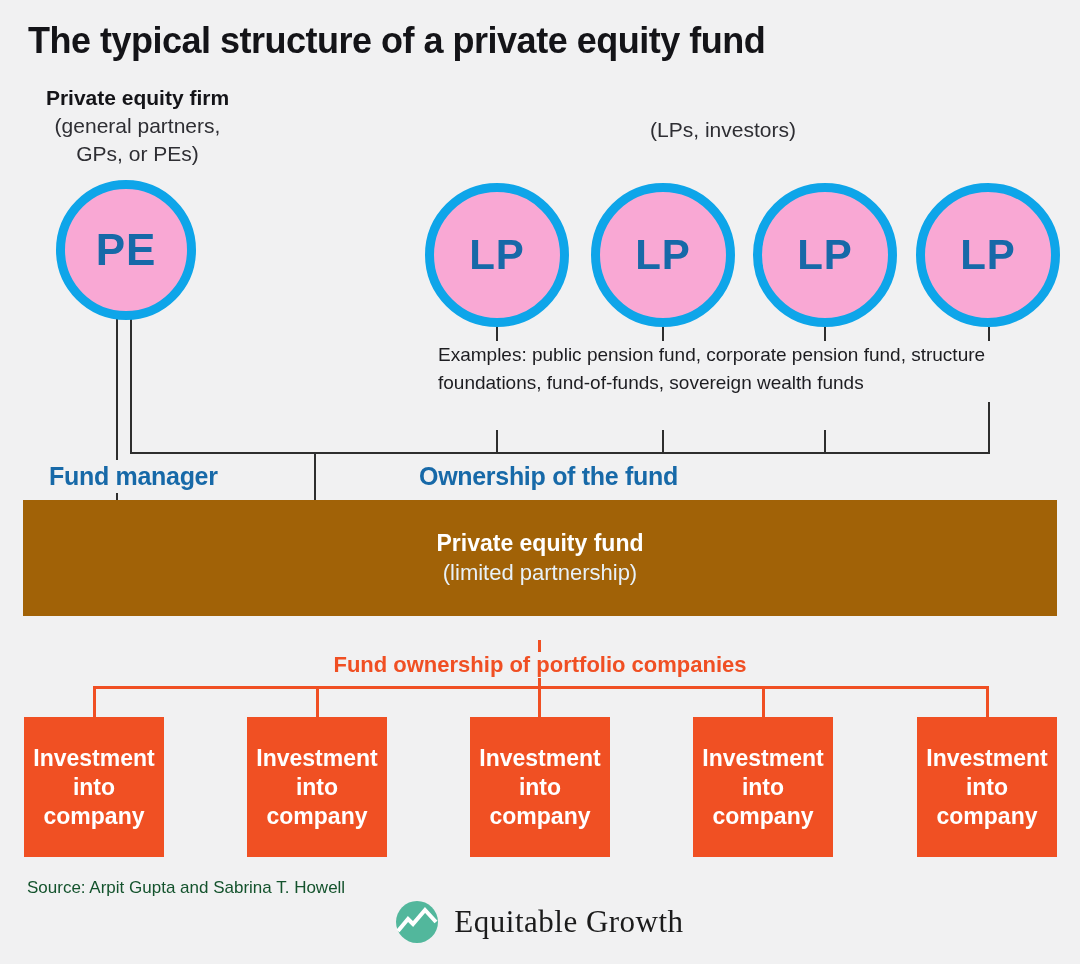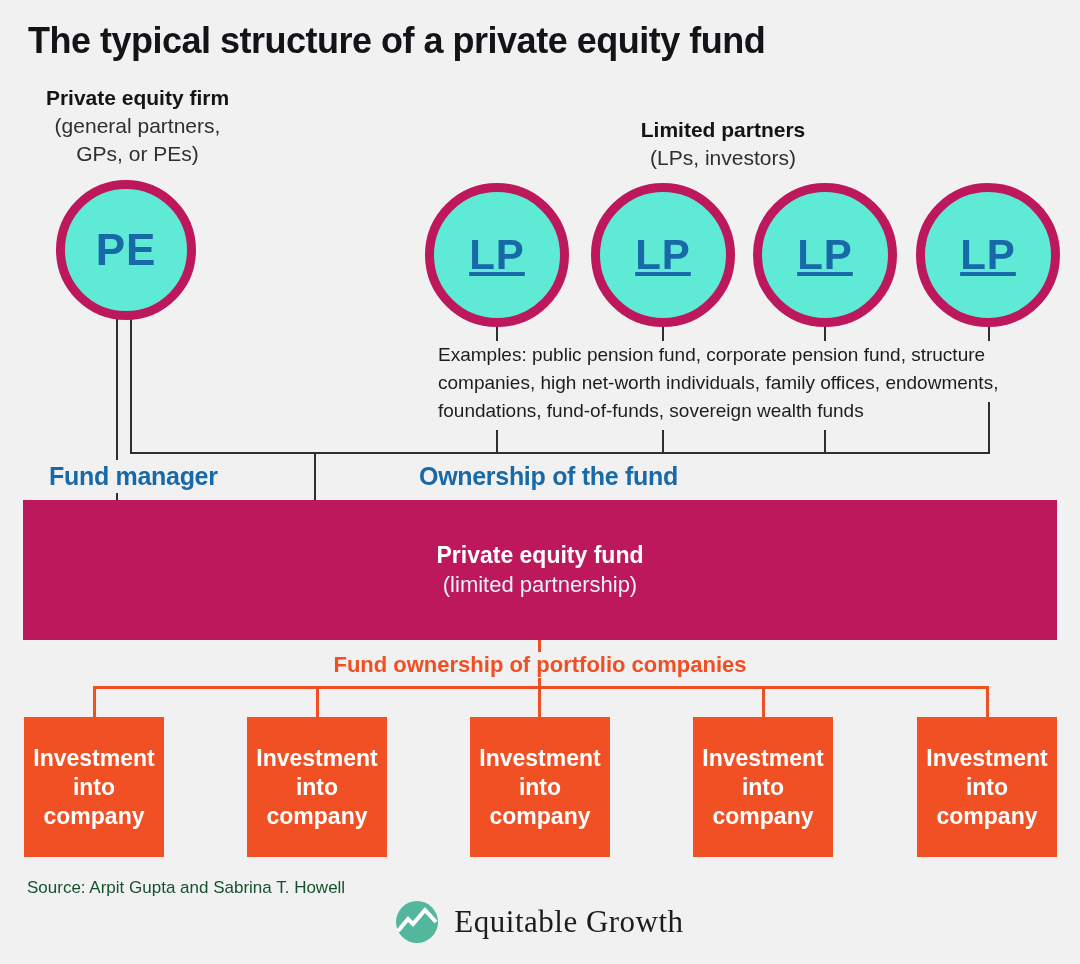--- a/index.html
+++ b/index.html
@@ -17,45 +17,45 @@
   .title{
     position:absolute;left:28px;top:20px;
     font-size:36px;font-weight:bold;letter-spacing:-0.5px;
     color:#141418;
   }
   .group-heading{position:absolute;text-align:center;color:#141418;}
   .group-heading .hd{font-size:21px;font-weight:bold;line-height:28px;}
   .group-heading .sub{font-size:21px;font-weight:normal;line-height:28px;color:#2e2e33;}
   .circle{
     position:absolute;
-    background:#5eead4;
-    border:9px solid #be185d;
+    background:#f9a8d4;
+    border:9px solid #0ea5e9;
     border-radius:50%;
     display:flex;align-items:center;justify-content:center;
     font-weight:bold;color:#1769A8;
     box-sizing:border-box;
   }
   .circle.pe{left:56px;top:180px;width:140px;height:140px;font-size:44px;letter-spacing:1px;}
-  .circle.lp{width:144px;height:144px;top:183px;font-size:42px;letter-spacing:1px;text-decoration:underline;}
+  .circle.lp{width:144px;height:144px;top:183px;font-size:42px;letter-spacing:1px;}
   .line{position:absolute;background:#2e2e2e;}
   .oline{position:absolute;background:#F04F23;}
   .examples{
     position:absolute;left:438px;top:341px;
     font-size:19px;line-height:28px;color:#1d1d21;
     white-space:nowrap;
   }
   .blue-label{
     position:absolute;
     font-size:25px;font-weight:bold;color:#1769A8;
     background:#f1f1f2;padding:2px 5px;letter-spacing:-0.3px;
     white-space:nowrap;
   }
   .band{
-    position:absolute;left:23px;top:500px;width:1034px;height:140px;
-    background:#be185d;
+    position:absolute;left:23px;top:500px;width:1034px;height:116px;
+    background:#a16207;
     display:flex;flex-direction:column;align-items:center;justify-content:center;
     color:#ffffff;text-align:center;
   }
   .band .bt{font-size:23px;font-weight:bold;line-height:30px;}
   .band .bs{font-size:22px;font-weight:normal;line-height:30px;color:#e8f1f8;}
   .orange-label{
     position:absolute;left:0;right:0;top:652px;
     margin:0 auto;width:fit-content;
     font-size:22px;font-weight:bold;color:#F04F23;
     background:#f1f1f2;padding:0 8px;
@@ -88,21 +88,20 @@
 
   <div class="title">The typical structure of a private equity fund</div>
 
   <div class="group-heading" style="left:20px;top:84px;width:235px;">
     <div class="hd">Private equity firm</div>
     <div class="sub">(general partners,</div>
     <div class="sub">GPs, or PEs)</div>
   </div>
 
   <div class="group-heading" style="left:573px;top:116px;width:300px;">
-    <div class="hd">Limited partners</div>
     <div class="sub">(LPs, investors)</div>
   </div>
 
   <div class="line" style="left:116px;top:318px;width:2px;height:182px;"></div>
   <div class="line" style="left:130px;top:318px;width:2px;height:134px;"></div>
   <div class="line" style="left:130px;top:452px;width:860px;height:2px;"></div>
   <div class="line" style="left:314px;top:452px;width:2px;height:48px;"></div>
 
   <div class="line" style="left:496px;top:327px;width:2px;height:14px;"></div>
   <div class="line" style="left:662px;top:327px;width:2px;height:14px;"></div>
@@ -126,21 +125,20 @@
   </div>
   <div class="circle lp" style="left:753px;">
     <span>LP</span>
   </div>
   <div class="circle lp" style="left:916px;">
     <span>LP</span>
   </div>
 
   <div class="examples">
     <div>Examples: public pension fund, corporate pension fund, structure</div>
-    <div>companies, high net-worth individuals, family offices, endowments,</div>
     <div>foundations, fund-of-funds, sovereign wealth funds</div>
   </div>
 
   <div class="blue-label" style="left:44px;top:460px;">Fund manager</div>
   <div class="blue-label" style="left:414px;top:460px;">Ownership of the fund</div>
 
   <div class="band">
     <div class="bt">Private equity fund</div>
     <div class="bs">(limited partnership)</div>
   </div>

